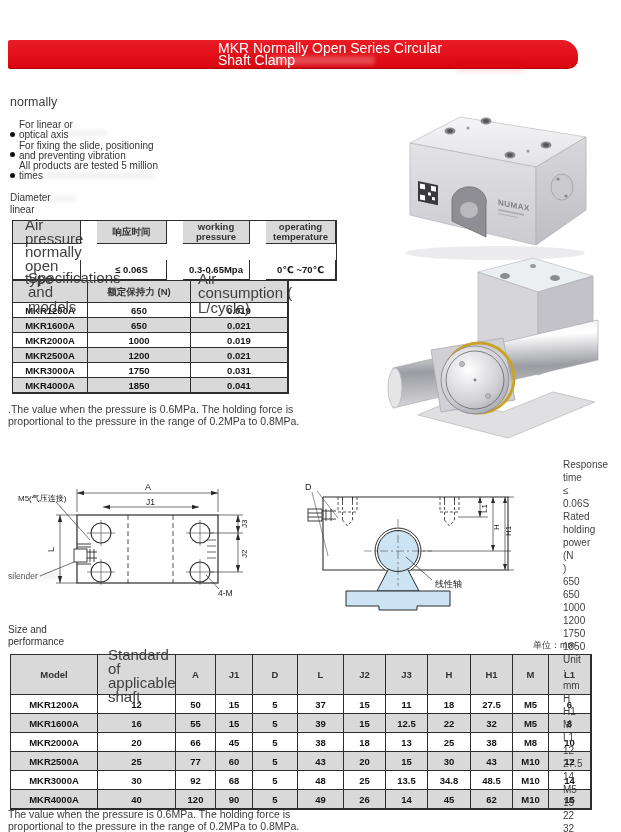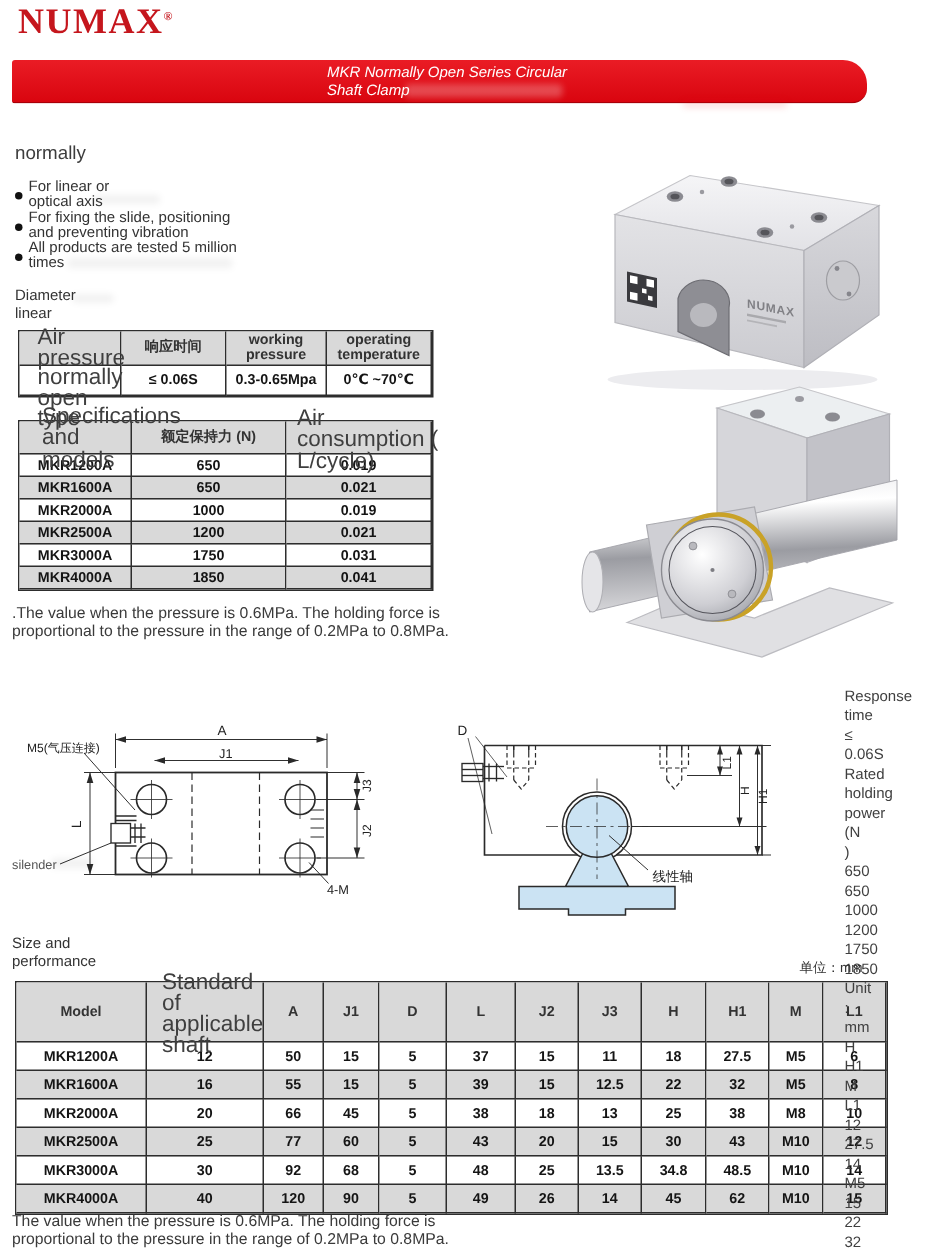--- a/index.html
+++ b/index.html
@@ -3,35 +3,35 @@
 <meta charset="utf-8">
 <style>
   html,body{margin:0;padding:0;background:#fff;}
   .page{position:relative;width:621px;height:832px;background:#fff;overflow:hidden;
         font-family:"Liberation Sans","DejaVu Sans",sans-serif;color:#222;}
   .logo{position:absolute;left:12px;top:2px;font-family:"Liberation Serif","DejaVu Serif",serif;
         font-weight:bold;font-size:24px;color:#c5161d;letter-spacing:1px;}
   .logo sup{font-size:8px;vertical-align:super;}
   .banner{position:absolute;left:8px;top:40px;width:570px;height:29px;box-sizing:border-box;
         background:linear-gradient(180deg,#ea1c25,#d9050f);border-radius:2px 16px 10px 2px;
-        color:#fff;font-size:10px;line-height:11.5px;padding:3px 0 0 210px;
-        border-bottom:1px solid #a80008;font-style:italic;}
+        color:#fff;font-size:14px;line-height:11.5px;padding:3px 0 0 210px;
+        border-bottom:1px solid #a80008;}
   .h-feature{position:absolute;left:10px;top:95px;font-size:12.5px;color:#3d3d3d;}
   .feature-list{position:absolute;left:10px;top:120px;}
-  .feat{display:flex;}
+  .feat{display:flex;align-items:center;}
   .dot{width:5px;height:5px;border-radius:50%;background:#111;margin:8px 4px 0 0;flex:none;}
   .feat .txt{font-size:10px;line-height:10.3px;color:#333;}
   .std-series{position:absolute;left:10px;top:192px;font-size:10px;line-height:11.5px;color:#333;}
   .tbl{position:absolute;display:grid;border:1px solid #2d2d2d;background:#fff;z-index:1;}
   .tbl>div{border-right:1px solid #2d2d2d;border-bottom:1px solid #2d2d2d;
         display:flex;align-items:center;justify-content:center;text-align:center;overflow:hidden;}
   .th{background:#d9d9d9;font-size:9.5px;font-weight:600;color:#333;line-height:10px;}
   .td{font-size:9.5px;font-weight:700;color:#141414;}
   .td.alt{background:#d9d9d9;}
-  #spec-table{left:12px;top:220px;grid-template-columns:68px 70px 67px 70px;grid-template-rows:23px 20px;}
+  #spec-table{left:12px;top:220px;grid-template-columns:68px 70px 67px 70px;grid-template-rows:23px 20px;gap:16px;}
   #models-table{left:12px;top:280px;grid-template-columns:75px 103px 97px;grid-template-rows:22px repeat(6,15px);}
   #dim-table{left:10px;top:654px;grid-template-columns:87px 78px 40px 37px 45px 46px 42px 42px 43px 42px 36px 42px;
         grid-template-rows:40px repeat(6,19px);}
   .stack{position:absolute;font-size:15px;color:#3f3f3f;z-index:5;line-height:13.4px;}
   #st-air{left:25px;top:218px;line-height:13.5px;}
   #st-specs{left:28px;top:271px;line-height:14.3px;}
   #st-cons{left:198px;top:272px;line-height:14.3px;}
   #st-dia{left:108px;top:648px;line-height:14px;}
   #st-right{left:563px;top:458px;line-height:13px;font-size:10px;}
   .note{position:absolute;font-size:10.5px;line-height:11.5px;color:#3a3a3a;}
@@ -41,21 +41,20 @@
   .unit{position:absolute;left:533px;top:639px;font-size:9px;color:#333;z-index:6;}
   .smudge{position:absolute;filter:blur(2px);border-radius:3px;z-index:4;}
   svg{position:absolute;}
   svg text{font-family:"Liberation Sans","DejaVu Sans",sans-serif;}
 </style>
 </head>
 <body>
 
 <div class="page">
 
-  <div class="logo"><span>NUMAX</span><sup>®</sup></div>
 
   <div class="banner">
     <div>MKR Normally Open Series Circular</div>
     <div>Shaft Clamp</div>
   </div>
   <div class="smudge" style="left:270px;top:56px;width:105px;height:9px;background:rgba(255,255,255,.25);"></div>
   <div class="smudge" style="left:455px;top:67px;width:70px;height:5px;background:rgba(229,0,19,.12);"></div>
 
   <div class="h-feature">normally</div>
   <div class="feature-list">

